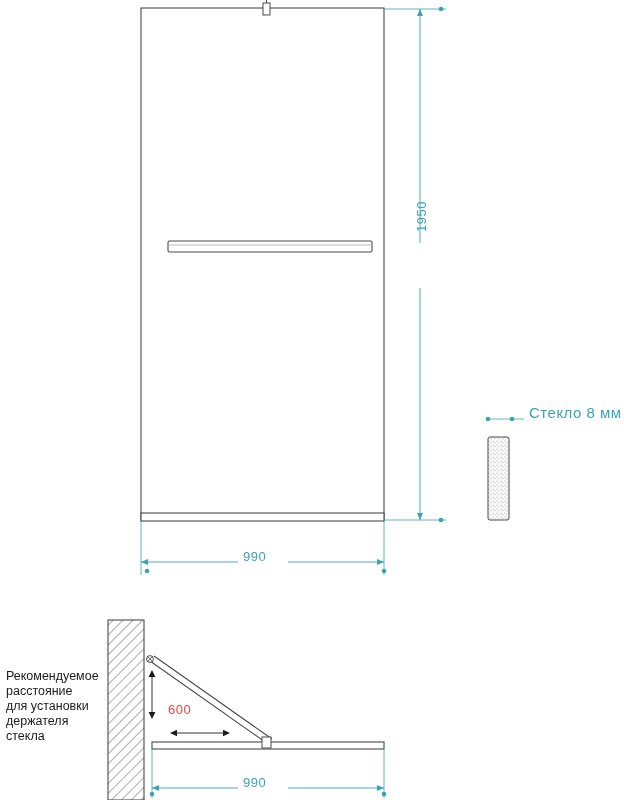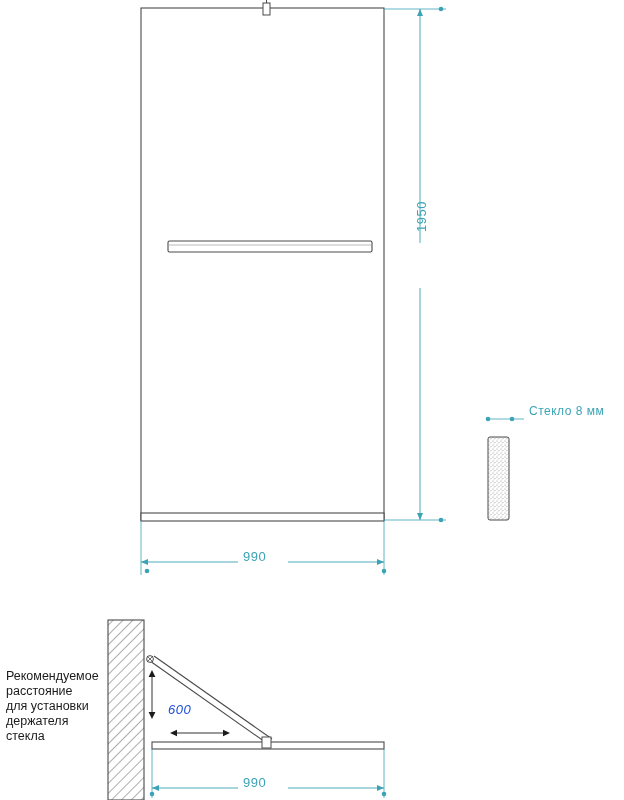--- a/index.html
+++ b/index.html
@@ -51,21 +51,21 @@
     transform-origin: left top;
     width: 60px;
   }
   #label-990-top {
     left: 243px;
     top: 549px;
   }
   #label-glass {
     left: 529px;
     top: 404px;
-    font-size: 12px;
+    font-size: 15px;
   }
   #label-600 {
     left: 168px;
     top: 702px;
   }
   #label-990-bottom {
     left: 243px;
     top: 775px;
   }
   #note-block {
@@ -173,21 +173,21 @@
       <path d="M384 788 l-7 -3 l0 6 z" fill="#3ba3b5"></path>
     </g>
   </svg>
 
   <div class="dim-text" id="label-1950">1950</div>
 
   <div class="dim-text" id="label-990-top">990</div>
 
   <div class="dim-text" id="label-glass">Стекло 8 мм</div>
 
-  <div class="dim-text" id="label-600" style="color:#1d4ed8;font-style:italic;">600</div>
+  <div class="dim-text" id="label-600" style="color:#ef4444;">600</div>
 
   <div class="dim-text" id="label-990-bottom">990</div>
 
   <div class="note-text" id="note-block">Рекомендуемое
 расстояние
 для установки
 держателя стекла</div>
 
 </div>
 

